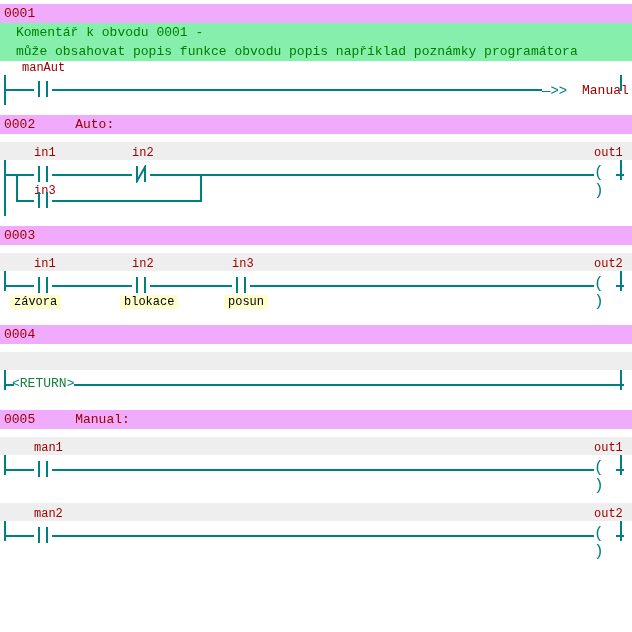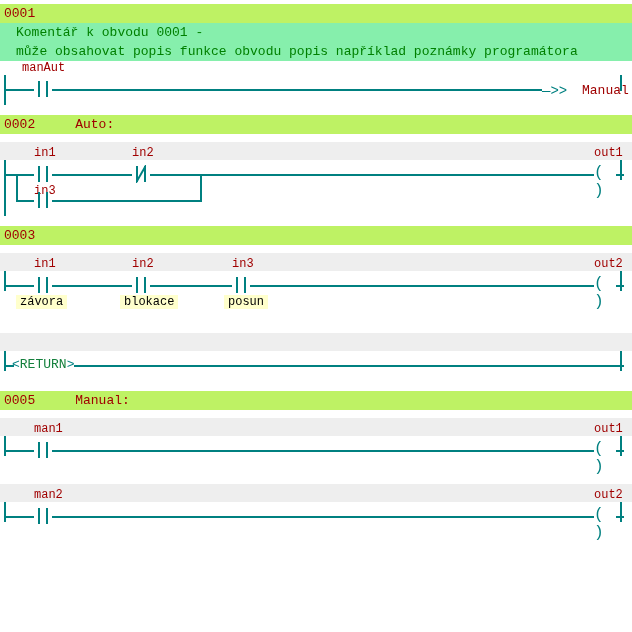--- a/index.html
+++ b/index.html
@@ -1,17 +1,17 @@
 <!DOCTYPE html>
 <html><head>
 <meta charset="utf-8">
 <style>
 body{margin:0;padding:4px 0 0 0;font-family:"Courier New",monospace;font-size:13px;background:#fff;color:#000;width:632px}
 .rung{margin-bottom:10px}
-.num{background:#bef264;color:#a00000;padding:2px 4px;width:624px}
+.num{background:#f0abfc;color:#a00000;padding:2px 4px;width:624px}
 .num-label{color:#a00000;margin-left:40px}
 .comment{background:#86efac;color:#008000;padding:2px 4px 2px 16px;width:612px}
 .rail{position:relative;height:30px;margin:0 4px}
 .rail2{height:56px}
 .vline{position:absolute;width:2px;background:#008080;top:0;bottom:0;left:0}
 .vright{position:absolute;width:2px;background:#008080;top:0;height:20px;right:6px}
 .wire{position:absolute;height:2px;background:#008080;top:14px}
 .wire2{top:40px}
 .contact{position:absolute;top:6px;width:18px;height:16px}
 .contact::before,.contact::after{content:"";position:absolute;width:2px;height:16px;background:#008080;top:0}
@@ -91,27 +91,28 @@
 <div class="lbl" style="left:590px;top:-14px">out2</div>
 <div class="wire" style="left:2px;width:28px"></div>
 <div class="contact" style="left:30px"></div>
 <div class="wire" style="left:48px;width:80px"></div>
 <div class="contact" style="left:128px"></div>
 <div class="wire" style="left:146px;width:82px"></div>
 <div class="contact" style="left:228px"></div>
 <div class="wire" style="left:246px;width:344px"></div>
 <div class="coil" style="left:590px">( )</div>
 <div class="wire" style="left:612px;width:8px"></div>
-<div class="desc" style="left:12px">závora</div>
+<div class="desc" style="left:6px">závora</div>
 <div class="desc" style="left:116px">blokace</div>
 <div class="desc" style="left:220px">posun</div>
 </div>
 </div>
 
 <div class="rung">
+<div class="num">0004</div>
 <div style="height:8px"></div>
 <div class="num" style="background:#eee;height:14px"></div>
 <div class="rail">
 <div class="vline" style="height:20px"></div>
       <div class="vright"></div>
 <div class="wire" style="left:2px;width:8px"></div>
 <div style="position:absolute;left:8px;top:6px;color:#008080">&lt;<span class="ret">RETURN</span>&gt;</div>
 <div class="wire" style="left:70px;width:550px"></div>
 </div>
 </div>

